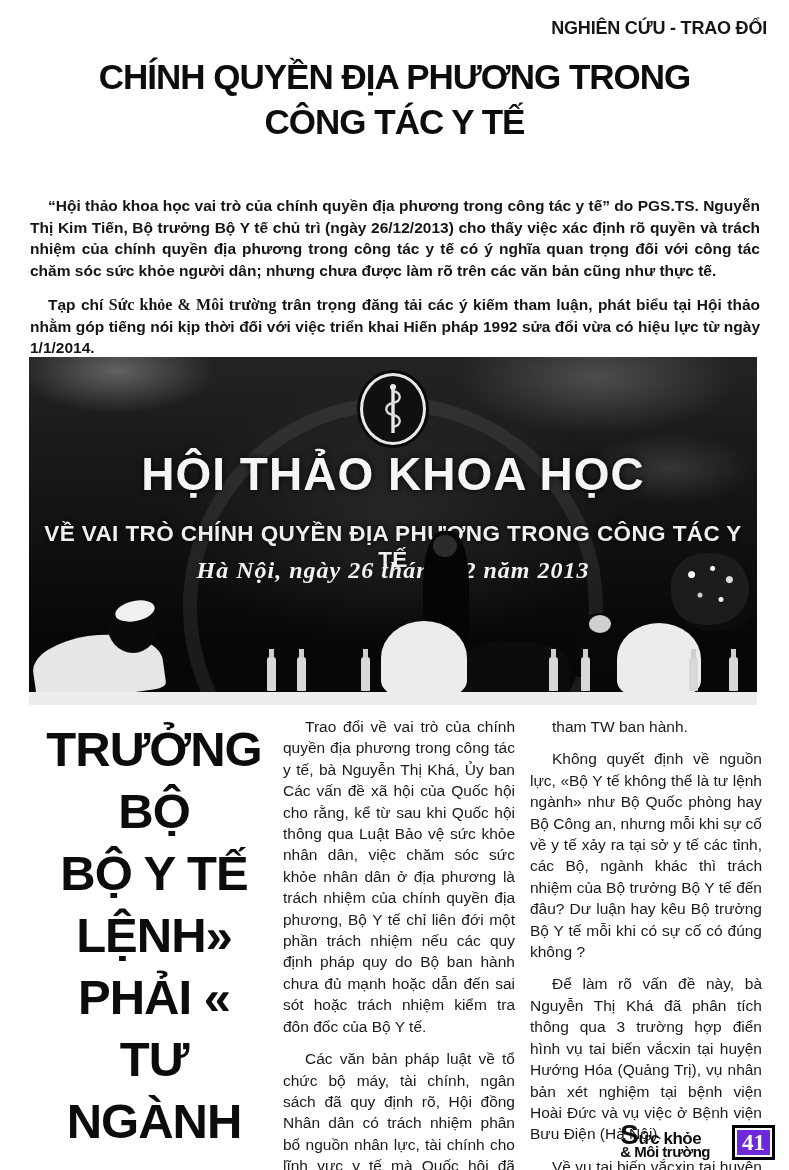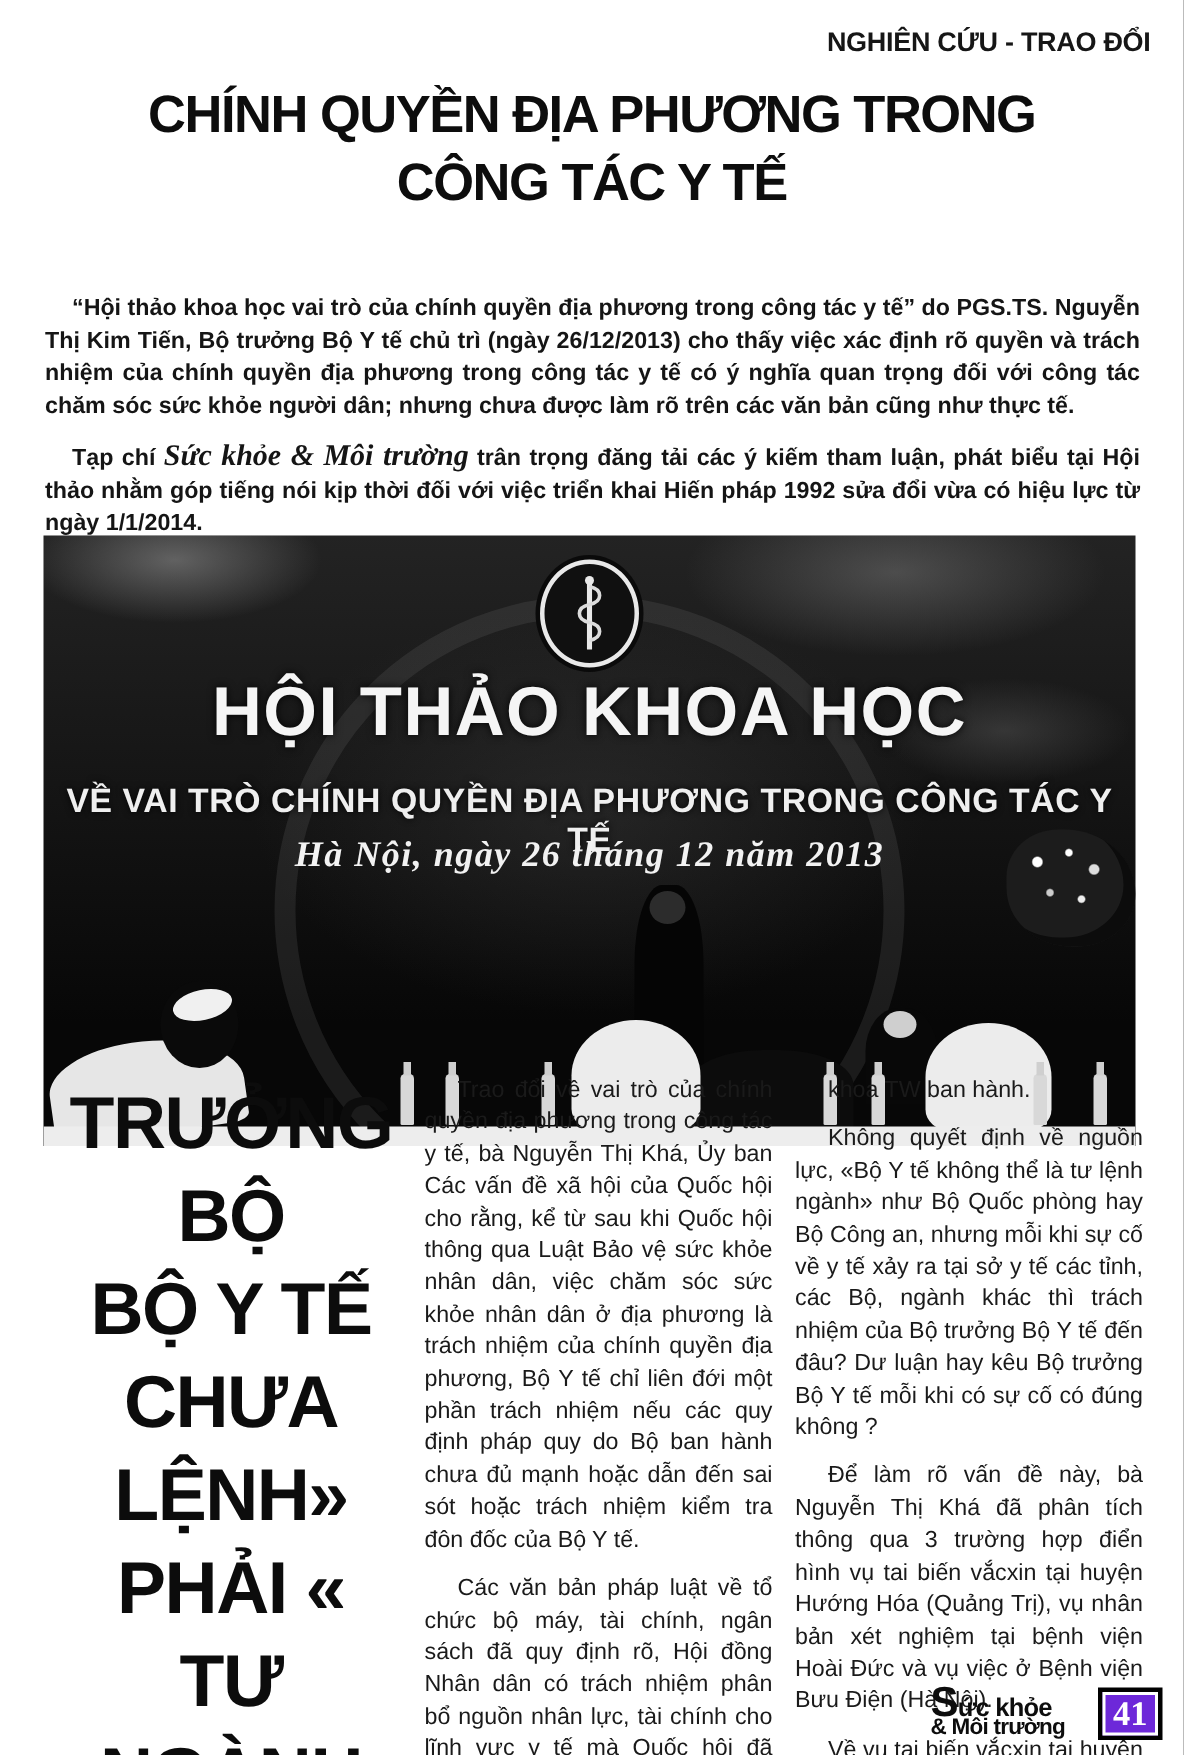--- a/index.html
+++ b/index.html
@@ -26,25 +26,25 @@
     font-size:35px; line-height:45px; font-weight:bold;
     letter-spacing:-1px; color:#0d0d0d;
   }
   
   .intro {
     position:absolute; top:195px; left:30px; width:730px;
     font-size:15.5px; line-height:21.5px; font-weight:bold;
     text-align:justify; color:#151515;
   }
   .intro p { text-indent:18px; margin-bottom:13px; }
-  .intro .serif-it { font-style:italic; font-family:"Liberation Serif", serif; font-size:20px; }
+  .intro .serif-it { font-family:"Liberation Serif", serif; font-size:16px; }
   
   .photo {
     position:absolute; top:357px; left:29px;
-    width:728px; height:407px;
+    width:728px; height:348px;
     background:
       radial-gradient(ellipse 140px 60px at 12% 4%, rgba(150,150,150,.55), transparent 70%),
       radial-gradient(ellipse 120px 50px at 88% 32%, rgba(110,110,110,.35), transparent 70%),
       radial-gradient(ellipse 200px 80px at 78% 6%, rgba(130,130,130,.45), transparent 70%),
       radial-gradient(ellipse 300px 180px at 50% 45%, rgba(70,70,70,.35), transparent 75%),
       linear-gradient(#232323, #101010 55%, #070707 80%);
     overflow:hidden;
   }
   .photo-ring {
     position:absolute; top:40px; left:50%; width:420px; height:420px;
@@ -188,35 +188,34 @@
     <div class="table-edge"></div>
   </div>
 
   <div class="columns">
 
     <div class="col-headline">
       <div class="headline">
         <span>TRƯỞNG</span>
         <span>BỘ</span>
         <span>BỘ Y TẾ</span>
-        <span>CHƯA</span>
         <span>LỆNH»</span>
         <span>PHẢI « TƯ</span>
         <span>NGÀNH</span>
       </div>
 
     </div>
 
     <div class="body-col">
       <p>Trao đổi về vai trò của chính quyền địa phương trong công tác y tế, bà Nguyễn Thị Khá, Ủy ban Các vấn đề xã hội của Quốc hội cho rằng, kể từ sau khi Quốc hội thông qua Luật Bảo vệ sức khỏe nhân dân, việc chăm sóc sức khỏe nhân dân ở địa phương là trách nhiệm của chính quyền địa phương, Bộ Y tế chỉ liên đới một phần trách nhiệm nếu các quy định pháp quy do Bộ ban hành chưa đủ mạnh hoặc dẫn đến sai sót hoặc trách nhiệm kiểm tra đôn đốc của Bộ Y tế.</p>
       <p>Các văn bản pháp luật về tổ chức bộ máy, tài chính, ngân sách đã quy định rõ, Hội đồng Nhân dân có trách nhiệm phân bổ nguồn nhân lực, tài chính cho lĩnh vực y tế mà Quốc hội đã quyết định cả gói cho mỗi địa phương hàng năm (kể cả kinh phí của các chương trình mục tiêu quốc gia), địa phương điều hành bộ máy để thực thi các quy định do các cơ</p>
     </div>
 
     <div class="body-col">
-      <p>khoa TW ban hành.</p>
+      <p>tham TW ban hành.</p>
       <p>Không quyết định về nguồn lực, «Bộ Y tế không thể là tư lệnh ngành» như Bộ Quốc phòng hay Bộ Công an, nhưng mỗi khi sự cố về y tế xảy ra tại sở y tế các tỉnh, các Bộ, ngành khác thì trách nhiệm của Bộ trưởng Bộ Y tế đến đâu? Dư luận hay kêu Bộ trưởng Bộ Y tế mỗi khi có sự cố có đúng không ?</p>
       <p>Để làm rõ vấn đề này, bà Nguyễn Thị Khá đã phân tích thông qua 3 trường hợp điển hình vụ tai biến vắcxin tại huyện Hướng Hóa (Quảng Trị), vụ nhân bản xét nghiệm tại bệnh viện Hoài Đức và vụ việc ở Bệnh viện Bưu Điện (Hà Nội).</p>
       <p>Về vụ tai biến vắcxin tại huyện Hướng Hóa, bà Khá cho rằng, Bộ Y tế đã thực hiện được trách nhiệm chuyên môn, trả lời trước công luận về quy trình, chất lượng vắc xin. Nhưng Bộ Y tế không thể từ chối</p>
     </div>
 
   </div>
 
   <div class="footer">
     <div class="mag-logo">
       <span class="l1">Sức khỏe</span>

